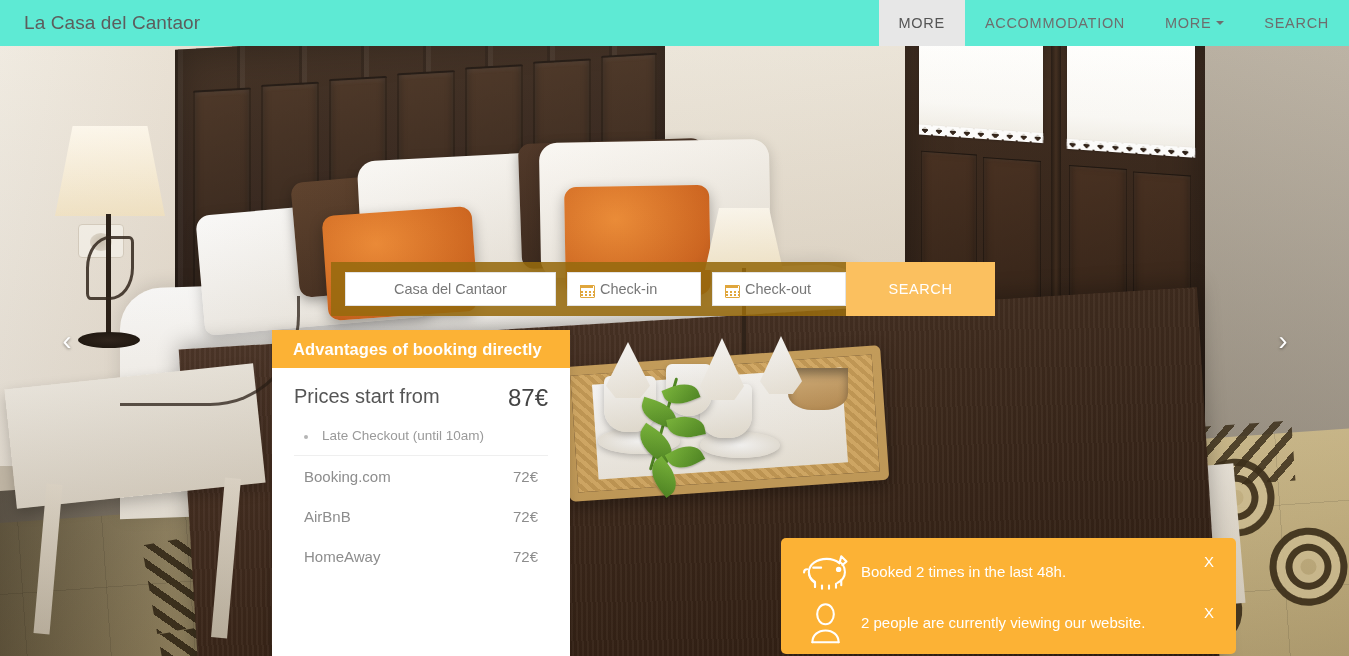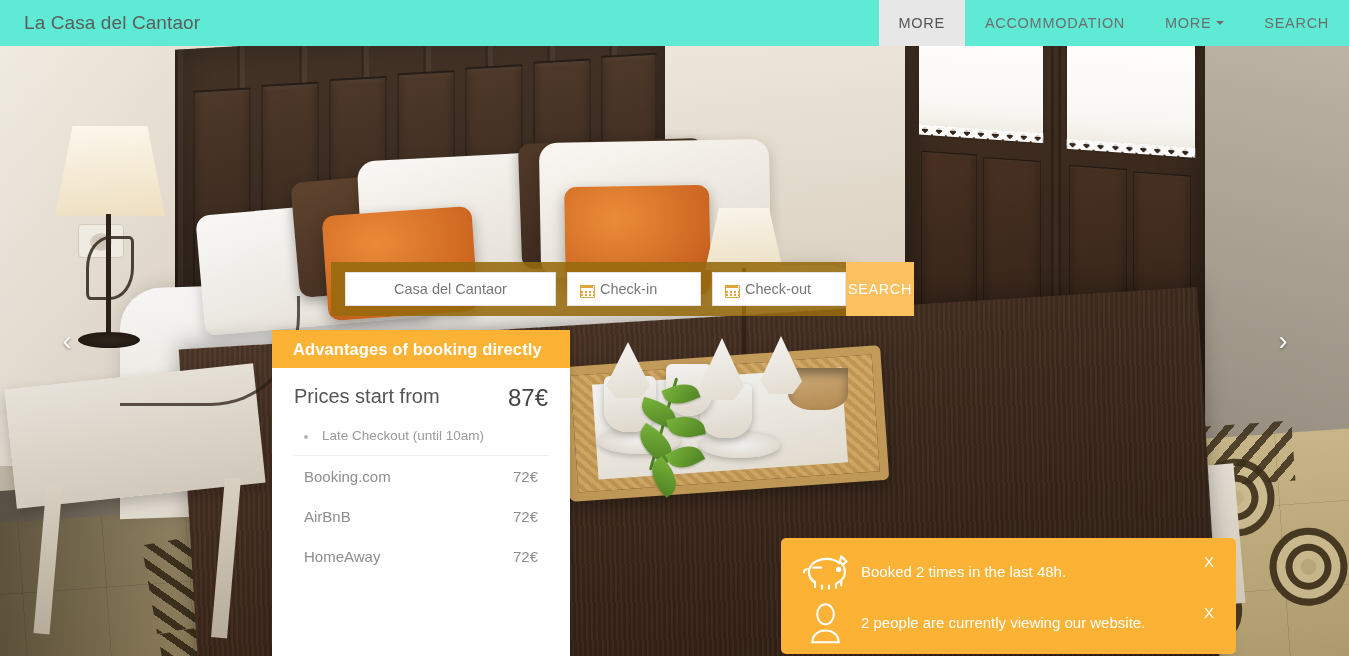--- a/index.html
+++ b/index.html
@@ -306,21 +306,21 @@
     color: #ffffff; font-size: 27px; line-height: 1;
     text-shadow: 0 1px 3px rgba(0,0,0,.45);
     cursor: pointer; z-index: 30; user-select: none;
   }
   #caro-prev { left: 50px; }
   #caro-next { left: 1266px; }
 
   
   #searchbar {
     position: absolute; left: 331px; top: 262px;
-    width: 583px; height: 54px;
+    width: 664px; height: 54px;
     display: flex; align-items: center;
     background: rgba(150,106,14,.88);
     z-index: 40;
     text-align: right;
   }
   #searchfields {
     display: flex; align-items: center; gap: 11px;
     padding-left: 14px; height: 100%;
   }
   .sfield {

